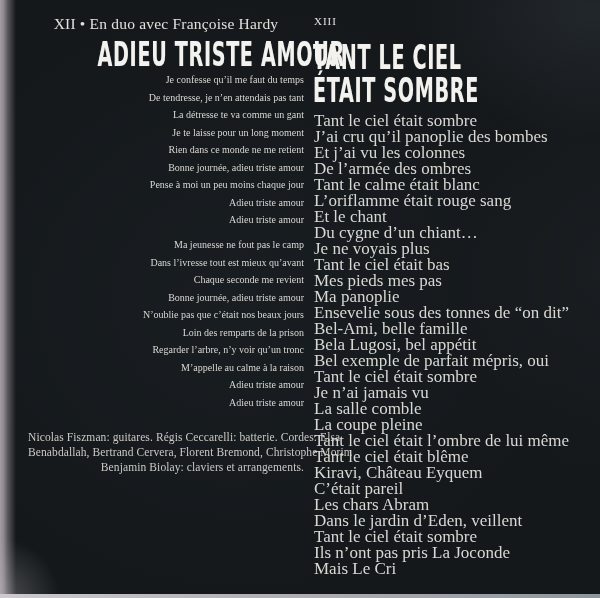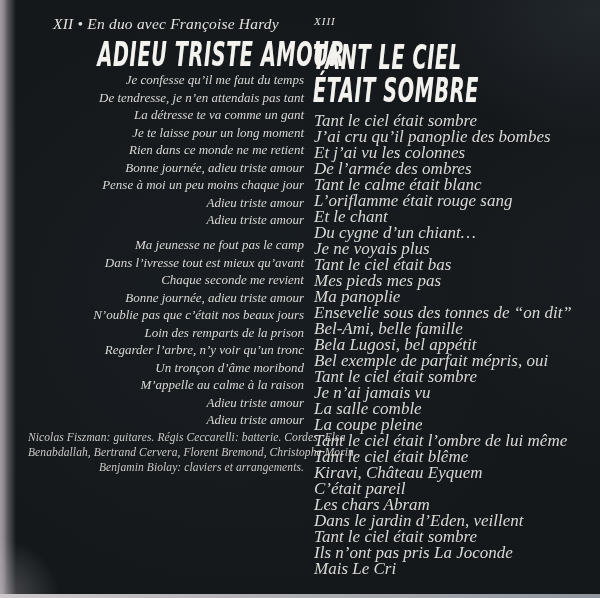--- a/index.html
+++ b/index.html
@@ -7,21 +7,20 @@
     position:relative;
     width:600px;height:598px;
     background:
       radial-gradient(ellipse 260px 180px at 99% 2%, rgba(130,140,158,0.13), rgba(0,0,0,0) 70%),
       radial-gradient(ellipse 200px 300px at 100% 45%, rgba(110,120,135,0.06), rgba(0,0,0,0) 70%),
       radial-gradient(ellipse 420px 380px at 40% 50%, rgba(34,40,46,0.35), rgba(0,0,0,0) 80%),
       #14181b;
     overflow:hidden;
     font-family:"Liberation Serif", serif;
     color:#d9d8d4;
-    font-style:italic;
   }
   
   .edge-left{
     position:absolute;left:0;top:0;width:16px;height:100%;
     background:linear-gradient(to right,#aba5ab 0%,#968f95 22%,#5c5b60 48%,rgba(20,24,27,0) 100%);
     opacity:.95;
   }
   .edge-bottom{
     position:absolute;left:0;bottom:0;width:100%;height:4px;
     background:linear-gradient(to right,#cdc9cd 0%,#b4b2b6 40%,#8f959d 100%);
@@ -54,21 +53,21 @@
     transform:scale(0.64,1.1);
     white-space:nowrap;
     text-shadow:0 0 1px rgba(255,255,255,.35);
   }
   .l-title{position:absolute;left:0;top:35px;width:100%;text-align:center;}
   .l-title .titlefont{transform-origin:center top;}
   .r-title{position:absolute;left:0;top:38px;}
   .r-title .titlefont{transform-origin:left top;}
 
   .l-verse{position:absolute;right:0;width:100%;text-align:right;
-    font-size:13px;line-height:17.5px;color:#d9d8d4;}
+    font-size:10px;line-height:17.5px;color:#d9d8d4;}
   .l-verse1{top:71px;}
   .l-verse2{top:236px;}
   .l-credits{
     position:absolute;right:0;top:430px;width:100%;text-align:right;
     font-size:11.5px;line-height:15px;color:#cbcac6;letter-spacing:.1px;
   }
   .r-lyrics{
     position:absolute;left:1px;top:113px;width:100%;text-align:left;
     font-size:17px;line-height:16px;color:#d9d8d4;
   }
@@ -100,21 +99,20 @@
         <div class="lline">Adieu triste amour</div>
       </div>
     <div class="l-verse l-verse2">
         <div class="lline">Ma jeunesse ne fout pas le camp</div>
         <div class="lline">Dans l’ivresse tout est mieux qu’avant</div>
         <div class="lline">Chaque seconde me revient</div>
         <div class="lline">Bonne journée, adieu triste amour</div>
         <div class="lline">N’oublie pas que c’était nos beaux jours</div>
         <div class="lline">Loin des remparts de la prison</div>
         <div class="lline">Regarder l’arbre, n’y voir qu’un tronc</div>
-        <div class="lline">Un tronçon d’âme moribond</div>
         <div class="lline">M’appelle au calme à la raison</div>
         <div class="lline">Adieu triste amour</div>
         <div class="lline">Adieu triste amour</div>
       </div>
     <div class="l-credits">
         <div class="cline">Nicolas Fiszman: guitares. Régis Ceccarelli: batterie. Cordes: Elsa</div>
         <div class="cline">Benabdallah, Bertrand Cervera, Florent Bremond, Christophe Morin.</div>
         <div class="cline">Benjamin Biolay: claviers et arrangements.</div>
       </div>
   </div>

